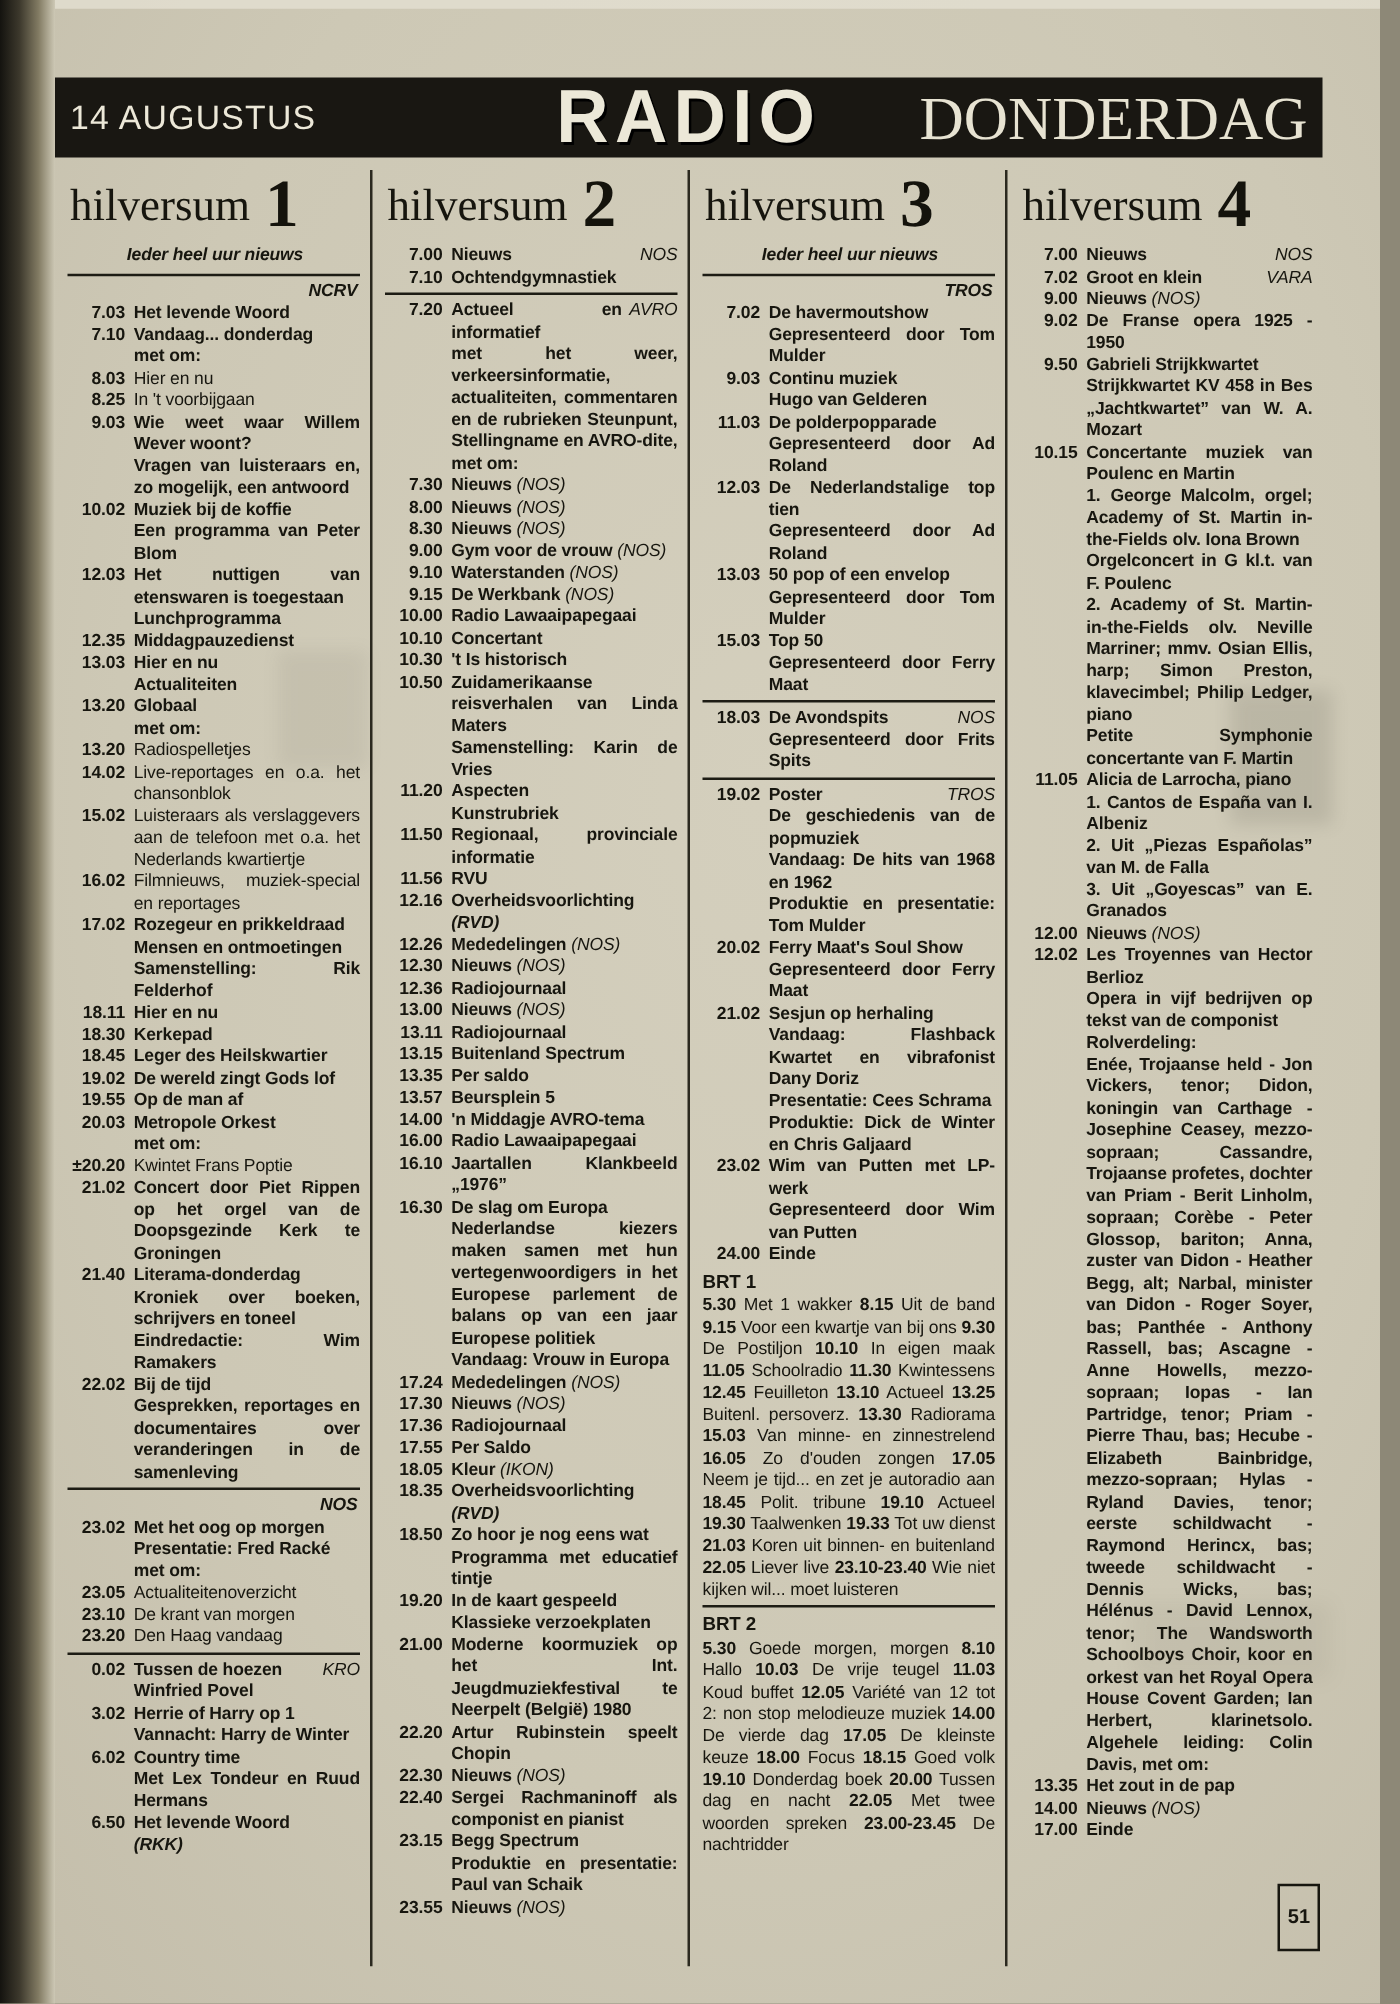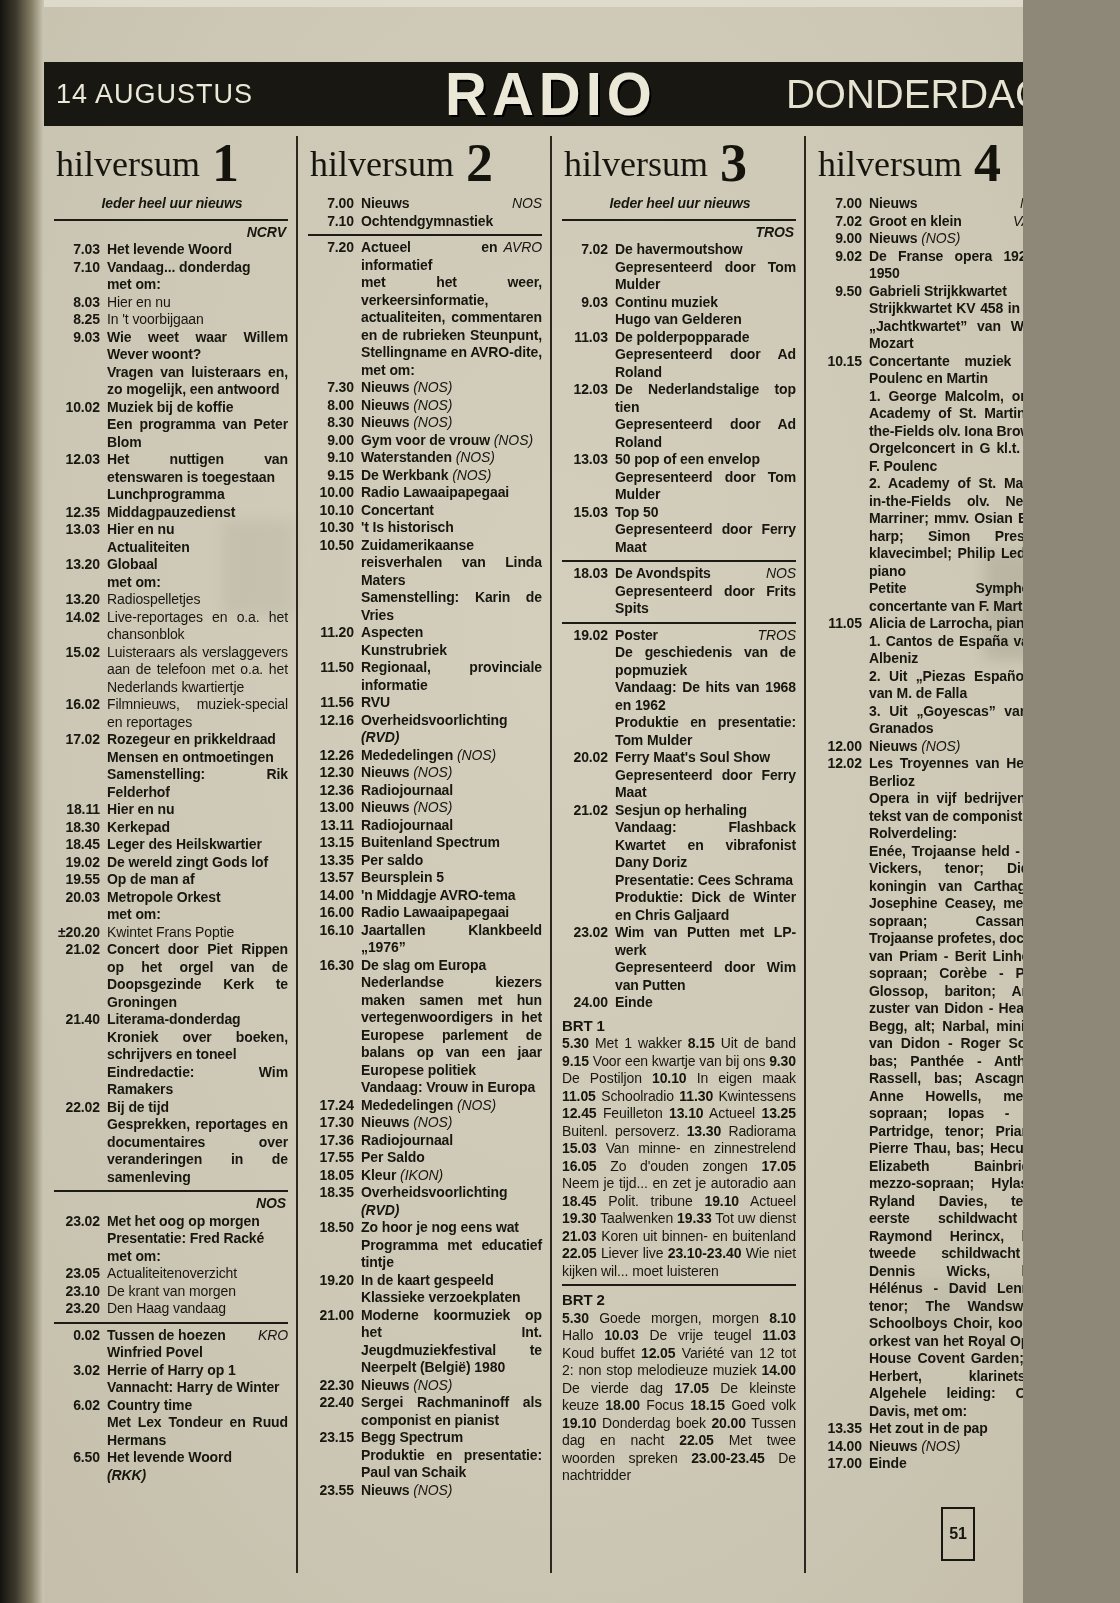--- a/index.html
+++ b/index.html
@@ -1,34 +1,34 @@
 <!DOCTYPE html>
 <html lang="nl"><head>
 <meta charset="utf-8">
 <title>Radio Donderdag</title>
 <style>
   * { margin:0; padding:0; box-sizing:border-box; }
   html,body { width:1120px; height:1603px; }
   body { font-family:"Liberation Sans", sans-serif; background:#8d8877; }
-  .page { position:relative; width:1023px; height:1603px; overflow:hidden;
+  .page { position:relative; width:1104px; height:1603px; overflow:hidden;
           background:radial-gradient(ellipse at 55% 40%, #d4cfbd 0%, #cdc8b5 60%, #c3bdaa 100%); }
   .page-top-edge { position:absolute; left:0; top:0; width:100%; height:7px; background:#e4e0d2; opacity:.8; }
   .binding { position:absolute; left:0; top:0; width:44px; height:100%;
              background:linear-gradient(90deg,#14130f 0%,#3c382c 35%,#827b63 70%,#cdc8b5 100%); }
   .ghost { position:absolute; pointer-events:none; }
   .g1 { left:222px; top:520px; width:72px; height:95px; background:#4a463a; opacity:.07; filter:blur(7px); }
   .g2 { left:984px; top:552px; width:82px; height:108px; background:#35332a; opacity:.12; filter:blur(7px); }
   .g3 { left:905px; top:1282px; width:160px; height:62px; background:#4a463a; opacity:.06; filter:blur(8px); }
 
   .masthead { position:absolute; left:44px; top:62px; width:1014px; height:64px;
               background:#191712; color:#e7e3d2; display:flex; align-items:center; padding:0 12px; }
   .masthead .date { flex:1; font-size:27px; letter-spacing:1px; color:#ece8d8; }
   .masthead .radio { flex:0 0 auto; font-size:58px; font-weight:bold; letter-spacing:5px;
                      color:#ece8d8; line-height:1; transform:scaleY(1.04); text-shadow:2px 2px 0 #000; }
-  .masthead .day { flex:1; text-align:right; font-family:Liberation Sans, sans-serif; font-size:40px; color:#e7e3d2; }
+  .masthead .day { flex:1; text-align:right; font-family:Liberation Serif, serif; font-size:49px; color:#e7e3d2; }
 
   .columns { position:absolute; left:44px; top:136px; width:1014px; height:1437px; display:flex; }
   .col { flex:1 1 0; padding:2px 8px 0 10px; overflow:hidden; }
   .col + .col { border-left:2px solid #2b291f; }
 
   .ch-head { display:flex; align-items:flex-end; gap:12px; padding:4px 0 2px 2px; margin-bottom:8px; }
   .ch-name { font-family:"Liberation Serif", serif; font-size:36px; color:#16150e; }
   .ch-num  { font-family:"Liberation Serif", serif; font-size:54px; font-weight:bold; color:#14130c; line-height:.8; }
 
   .programs { font-size:14px; line-height:17.5px; color:#17160f; letter-spacing:-0.1px; }
@@ -366,20 +366,24 @@
           </div>
           <div class="entry">
             <span class="time">19.20</span>
             <div class="body"><span class="title">In de kaart gespeeld</span><div class="desc">Klassieke verzoekplaten</div></div>
           </div>
           <div class="entry">
             <span class="time">21.00</span>
             <div class="body"><span class="title">Moderne koormuziek op het Int. Jeugdmuziekfestival te Neerpelt (België) 1980</span></div>
           </div>
           <div class="entry">
+            <span class="time">22.20</span>
+            <div class="body"><span class="title">Artur Rubinstein speelt Chopin</span></div>
+          </div>
+          <div class="entry">
             <span class="time">22.30</span>
             <div class="body"><span class="title">Nieuws</span><span class="suf"> (NOS)</span></div>
           </div>
           <div class="entry">
             <span class="time">22.40</span>
             <div class="body"><span class="title">Sergei Rachmaninoff als componist en pianist</span></div>
           </div>
           <div class="entry">
             <span class="time">23.15</span>
             <div class="body"><span class="title">Begg Spectrum</span><div class="desc">Produktie en presentatie: Paul van Schaik</div></div>

